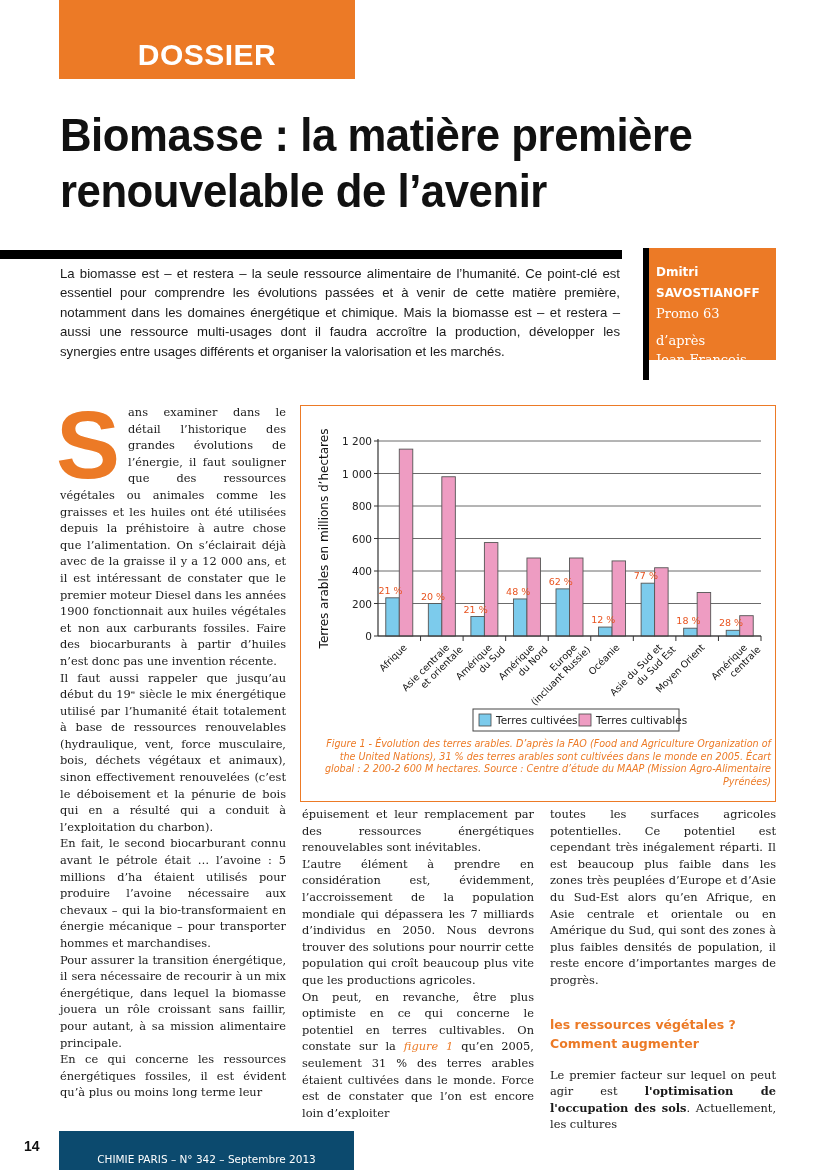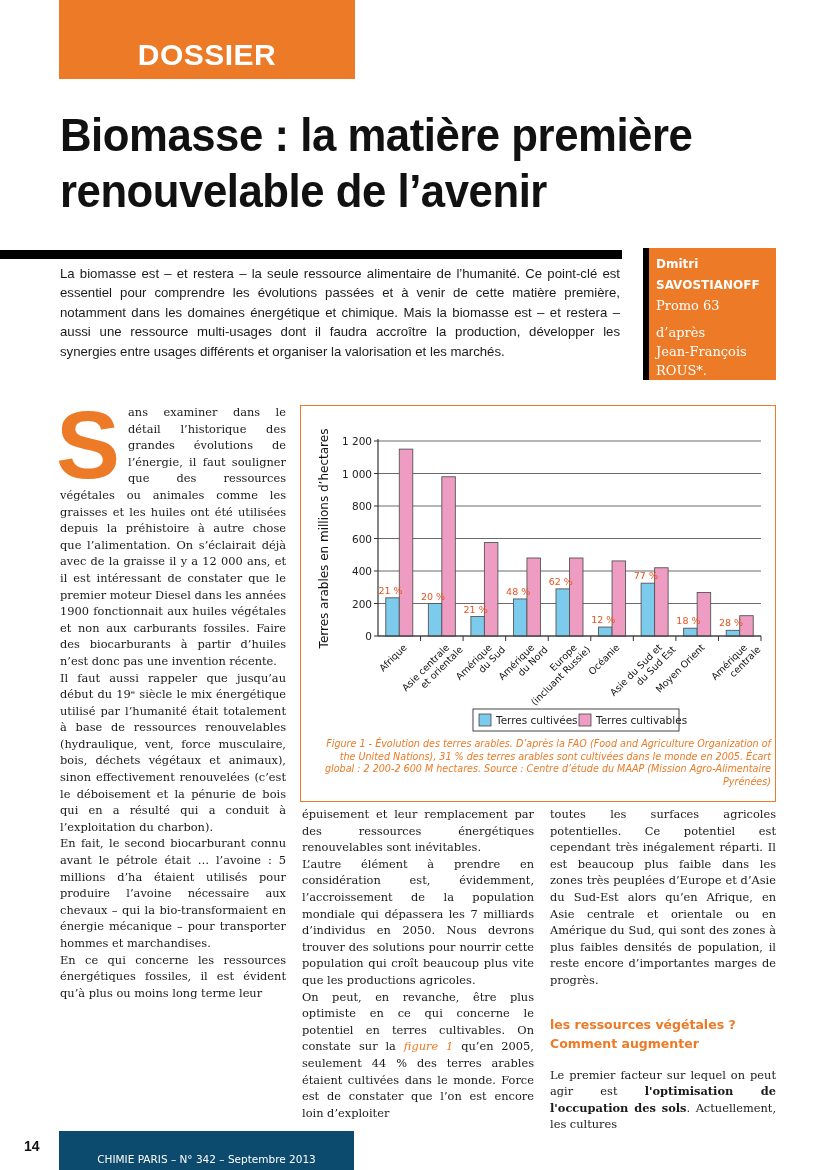--- a/index.html
+++ b/index.html
@@ -2,21 +2,21 @@
 <html><head>
 <meta charset="utf-8">
 <style>
   html, body { margin:0; padding:0; background:#fff; }
   body { width:827px; height:1170px; position:relative; overflow:hidden; font-family:"DejaVu Sans", sans-serif; color:#1a1a1a; }
   .abs { position:absolute; }
   .kicker { left:59px; top:0; width:296px; height:79px; background:#ec7a26; color:#fff; font-family:"Liberation Sans", sans-serif; font-weight:bold; font-size:30px; letter-spacing:0.5px; display:flex; align-items:center; justify-content:center; padding-top:31px; box-sizing:border-box; }
   .title { left:60px; top:107px; width:740px; font-family:"Liberation Sans", sans-serif; font-weight:bold; font-size:47px; line-height:56px; color:#111; letter-spacing:-0.5px; transform:scaleX(0.93); transform-origin:left top; }
   .rule { left:0; top:250px; width:622px; height:9px; background:#000; }
   .authorbar { left:643px; top:248px; width:6px; height:132px; background:#000; }
-  .author { left:649px; top:248px; width:127px; height:132px; background:#ec7a26; color:#fff; padding:6px 0 0 7px; box-sizing:border-box; font-family:"DejaVu Serif", serif; font-size:13px; line-height:19px; }
+  .author { left:649px; top:248px; width:127px; height:112px; background:#ec7a26; color:#fff; padding:14px 0 0 7px; box-sizing:border-box; font-family:"DejaVu Serif", serif; font-size:13px; line-height:19px; }
   .author .nm { font-family:"DejaVu Sans", sans-serif; font-weight:bold; font-size:12px; line-height:21px; }
   .author .gap { height:8px; }
   .chapo { left:60px; top:264px; width:560px; font-family:Liberation Sans, sans-serif; font-size:13.2px; line-height:19.4px; text-align:justify; color:#1a1a1a; }
   .col { font-family:"DejaVu Serif", serif; font-size:11.4px; line-height:16.6px; text-align:justify; color:#1a1a1a; }
   .col p { margin:0; }
   .col1 { left:60px; top:404px; width:226px; }
   .col2 { left:302px; top:806px; width:232px; }
   .col3 { left:550px; top:806px; width:226px; }
   .dropcap { float:left; font-family:"Liberation Sans", sans-serif; font-weight:bold; font-size:96px; line-height:78px; color:#ec7a26; margin:2px 8px 0 -4px; height:80px; }
   .subhead { color:#ec7a26; font-family:"DejaVu Sans", sans-serif; font-weight:bold; font-size:12.5px; line-height:19px; margin:26px 0 14px 0; text-align:left; }
@@ -51,20 +51,21 @@
   <div>ROUS*.</div>
 </div>
 
 <div class="abs chapo">La biomasse est – et restera – la seule ressource alimentaire de l’humanité. Ce point-clé est essentiel pour comprendre les évolutions passées et à venir de cette matière première, notamment dans les domaines énergétique et chimique. Mais la biomasse est – et restera – aussi une ressource multi-usages dont il faudra accroître la production, développer les synergies entre usages différents et organiser la valorisation et les marchés.</div>
 
 <div class="abs col col1">
   <span class="dropcap">S</span>
   <p>ans examiner dans le détail l’historique des grandes évolutions de l’énergie, il faut souligner que des ressources végétales ou animales comme les graisses et les huiles ont été utilisées depuis la préhistoire à autre chose que l’alimentation. On s’éclairait déjà avec de la graisse il y a 12 000 ans, et il est intéressant de constater que le premier moteur Diesel dans les années 1900 fonctionnait aux huiles végétales et non aux carburants fossiles. Faire des biocarburants à partir d’huiles n’est donc pas une invention récente.</p>
   <p>Il faut aussi rappeler que jusqu’au début du 19ᵉ siècle le mix énergétique utilisé par l’humanité était totalement à base de ressources renouvelables (hydraulique, vent, force musculaire, bois, déchets végétaux et animaux), sinon effectivement renouvelées (c’est le déboisement et la pénurie de bois qui en a résulté qui a conduit à l’exploitation du charbon).</p>
   <p>En fait, le second biocarburant connu avant le pétrole était … l’avoine : 5 millions d’ha étaient utilisés pour produire l’avoine nécessaire aux chevaux – qui la bio-transformaient en énergie mécanique – pour transporter hommes et marchandises.</p>
+  <p>Pour assurer la transition énergétique, il sera nécessaire de recourir à un mix énergétique, dans lequel la biomasse jouera un rôle croissant sans faillir, pour autant, à sa mission alimentaire principale.</p>
   <p>En ce qui concerne les ressources énergétiques fossiles, il est évident qu’à plus ou moins long terme leur</p>
 </div>
 
 <div class="abs figbox">
   <svg id="chart" width="474" height="330">
       <line x1="77" x2="460" y1="230" y2="230" stroke="#6b6b6b" stroke-width="1"></line>
       <line x1="73" x2="77" y1="230" y2="230" stroke="#333" stroke-width="1"></line>
       <text x="71" y="234" text-anchor="end" font-size="10.5" fill="#222">0</text>
       <line x1="77" x2="460" y1="197.5" y2="197.5" stroke="#6b6b6b" stroke-width="1"></line>
       <line x1="73" x2="77" y1="197.5" y2="197.5" stroke="#333" stroke-width="1"></line>
@@ -137,21 +138,21 @@
       <text x="195" y="318" font-size="10.5" fill="#222">Terres cultivées</text>
       <rect x="278" y="308" width="12" height="12" fill="#ee9cc2" stroke="#444" stroke-width="0.8"></rect>
       <text x="295" y="318" font-size="10.5" fill="#222">Terres cultivables</text>
     </svg>
 </div>
 <div class="abs caption">Figure 1 - Évolution des terres arables. D’après la FAO (Food and Agriculture Organization of the United Nations), 31 % des terres arables sont cultivées dans le monde en 2005. Écart global : 2 200-2 600 M hectares. Source : Centre d’étude du MAAP (Mission Agro-Alimentaire Pyrénées)</div>
 
 <div class="abs col col2">
   <p>épuisement et leur remplacement par des ressources énergétiques renouvelables sont inévitables.</p>
   <p>L’autre élément à prendre en considération est, évidemment, l’accroissement de la population mondiale qui dépassera les 7 milliards d’individus en 2050. Nous devrons trouver des solutions pour nourrir cette population qui croît beaucoup plus vite que les productions agricoles.</p>
-  <p><span>On peut, en revanche, être plus optimiste en ce qui concerne le potentiel en terres cultivables. On constate sur la</span> <a class="fig-link">figure 1</a><span> qu’en 2005, seulement 44 % des terres arables étaient cultivées dans le monde. Force est de constater que l’on est encore loin d’exploiter</span></p>
+  <p><span>On peut, en revanche, être plus optimiste en ce qui concerne le potentiel en terres cultivables. On constate sur la</span> <a class="fig-link">figure 1</a><span> qu’en 2005, seulement 31 % des terres arables étaient cultivées dans le monde. Force est de constater que l’on est encore loin d’exploiter</span></p>
 </div>
 
 <div class="abs col col3">
   <p>toutes les surfaces agricoles potentielles. Ce potentiel est cependant très inégalement réparti. Il est beaucoup plus faible dans les zones très peuplées d’Europe et d’Asie du Sud-Est alors qu’en Afrique, en Asie centrale et orientale ou en Amérique du Sud, qui sont des zones à plus faibles densités de population, il reste encore d’importantes marges de progrès.</p>
   <div class="subhead">
     <div>les ressources végétales ?</div>
     <div>Comment augmenter</div>
   </div>
   <p><span>Le premier facteur sur lequel on peut agir est </span><b>l'optimisation de l'occupation des sols</b><span>. Actuellement, les cultures</span></p>
 </div>

